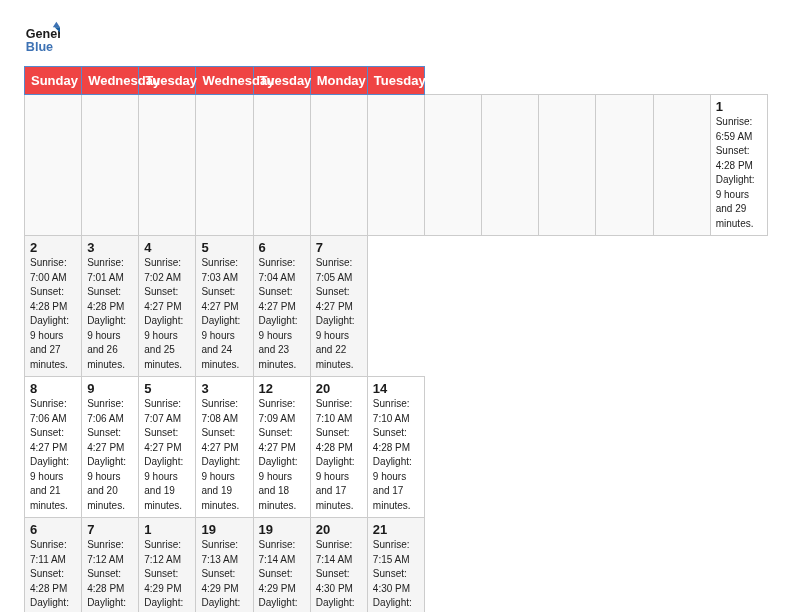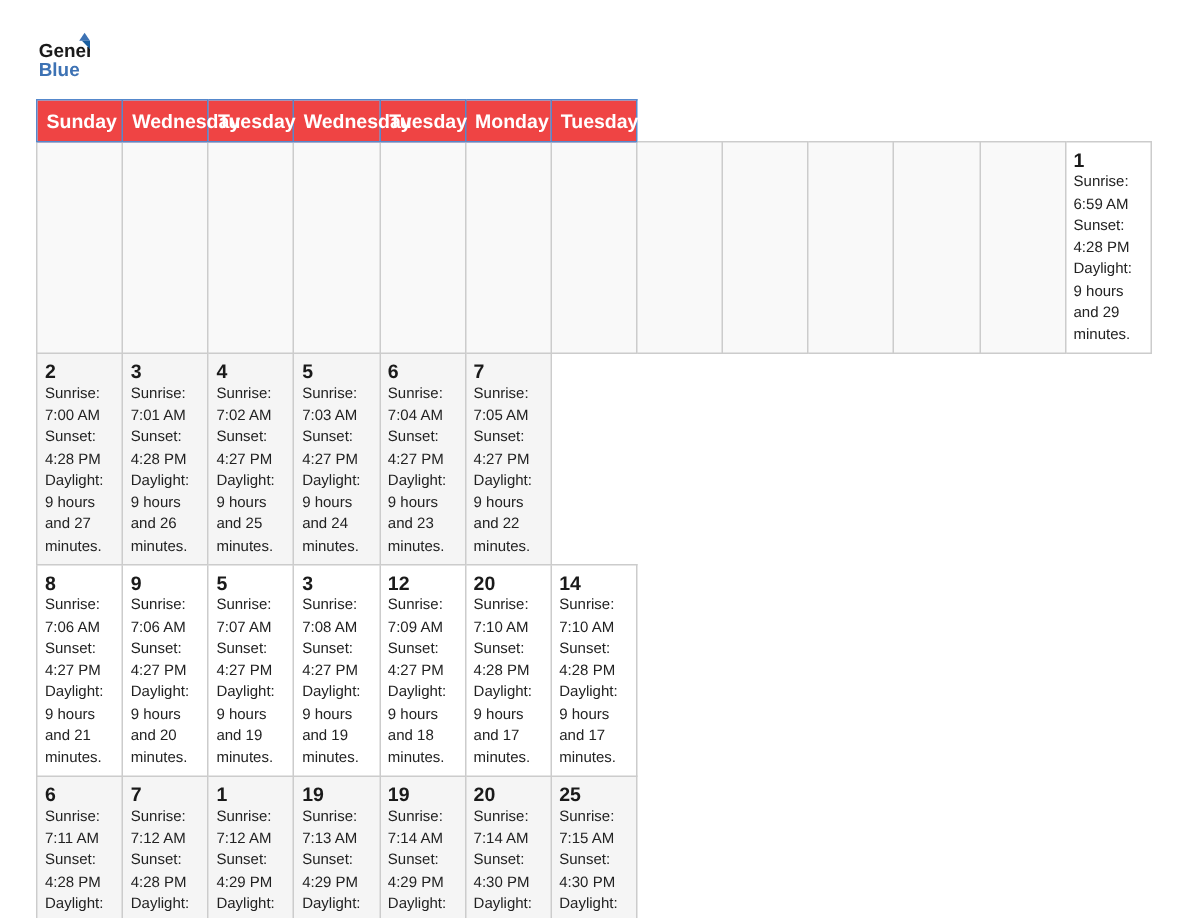--- a/index.html
+++ b/index.html
@@ -209,18 +209,18 @@
         </td>
         <td>
           <span class="day-number">19</span>
           <div class="day-info">Sunrise: 7:14 AM<br>Sunset: 4:29 PM<br>Daylight: 9 hours and 15 minutes.</div>
         </td>
         <td>
           <span class="day-number">20</span>
           <div class="day-info">Sunrise: 7:14 AM<br>Sunset: 4:30 PM<br>Daylight: 9 hours and 15 minutes.</div>
         </td>
         <td>
-          <span class="day-number">25</span>
+          <span class="day-number">21</span>
           <div class="day-info">Sunrise: 7:15 AM<br>Sunset: 4:30 PM<br>Daylight: 9 hours and 15 minutes.</div>
         </td>
       </tr>
     </tbody>
 </table>
 
 </body></html>

